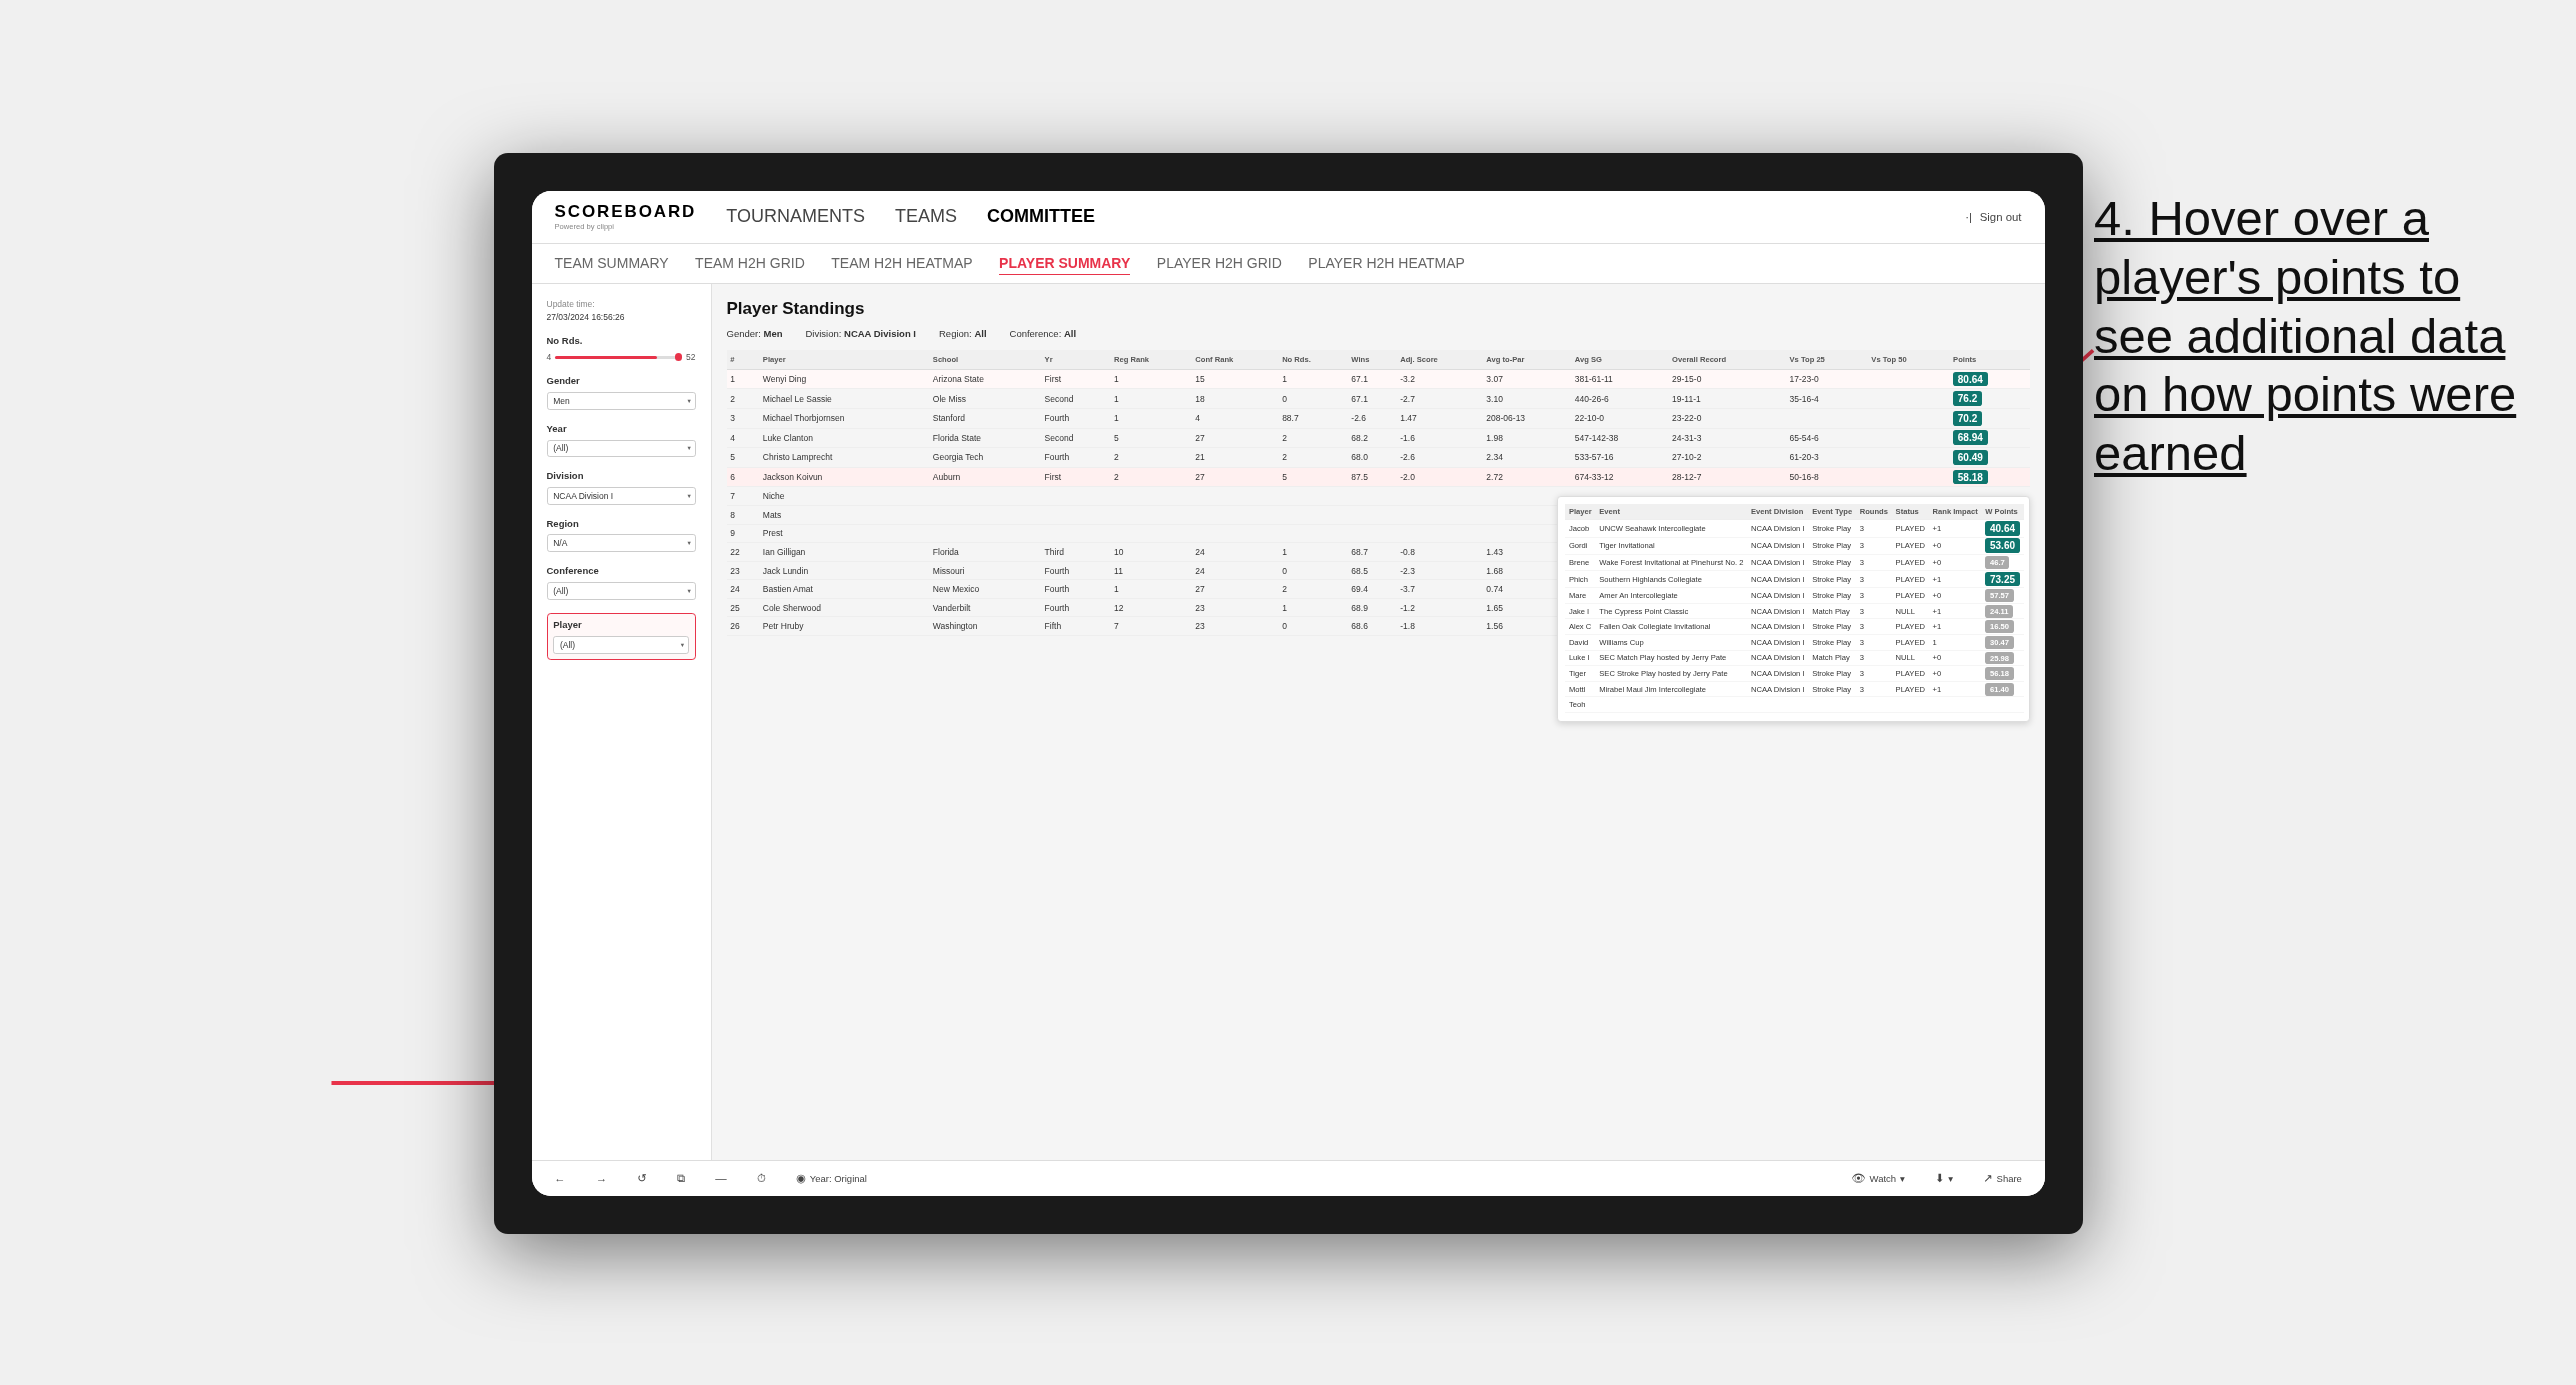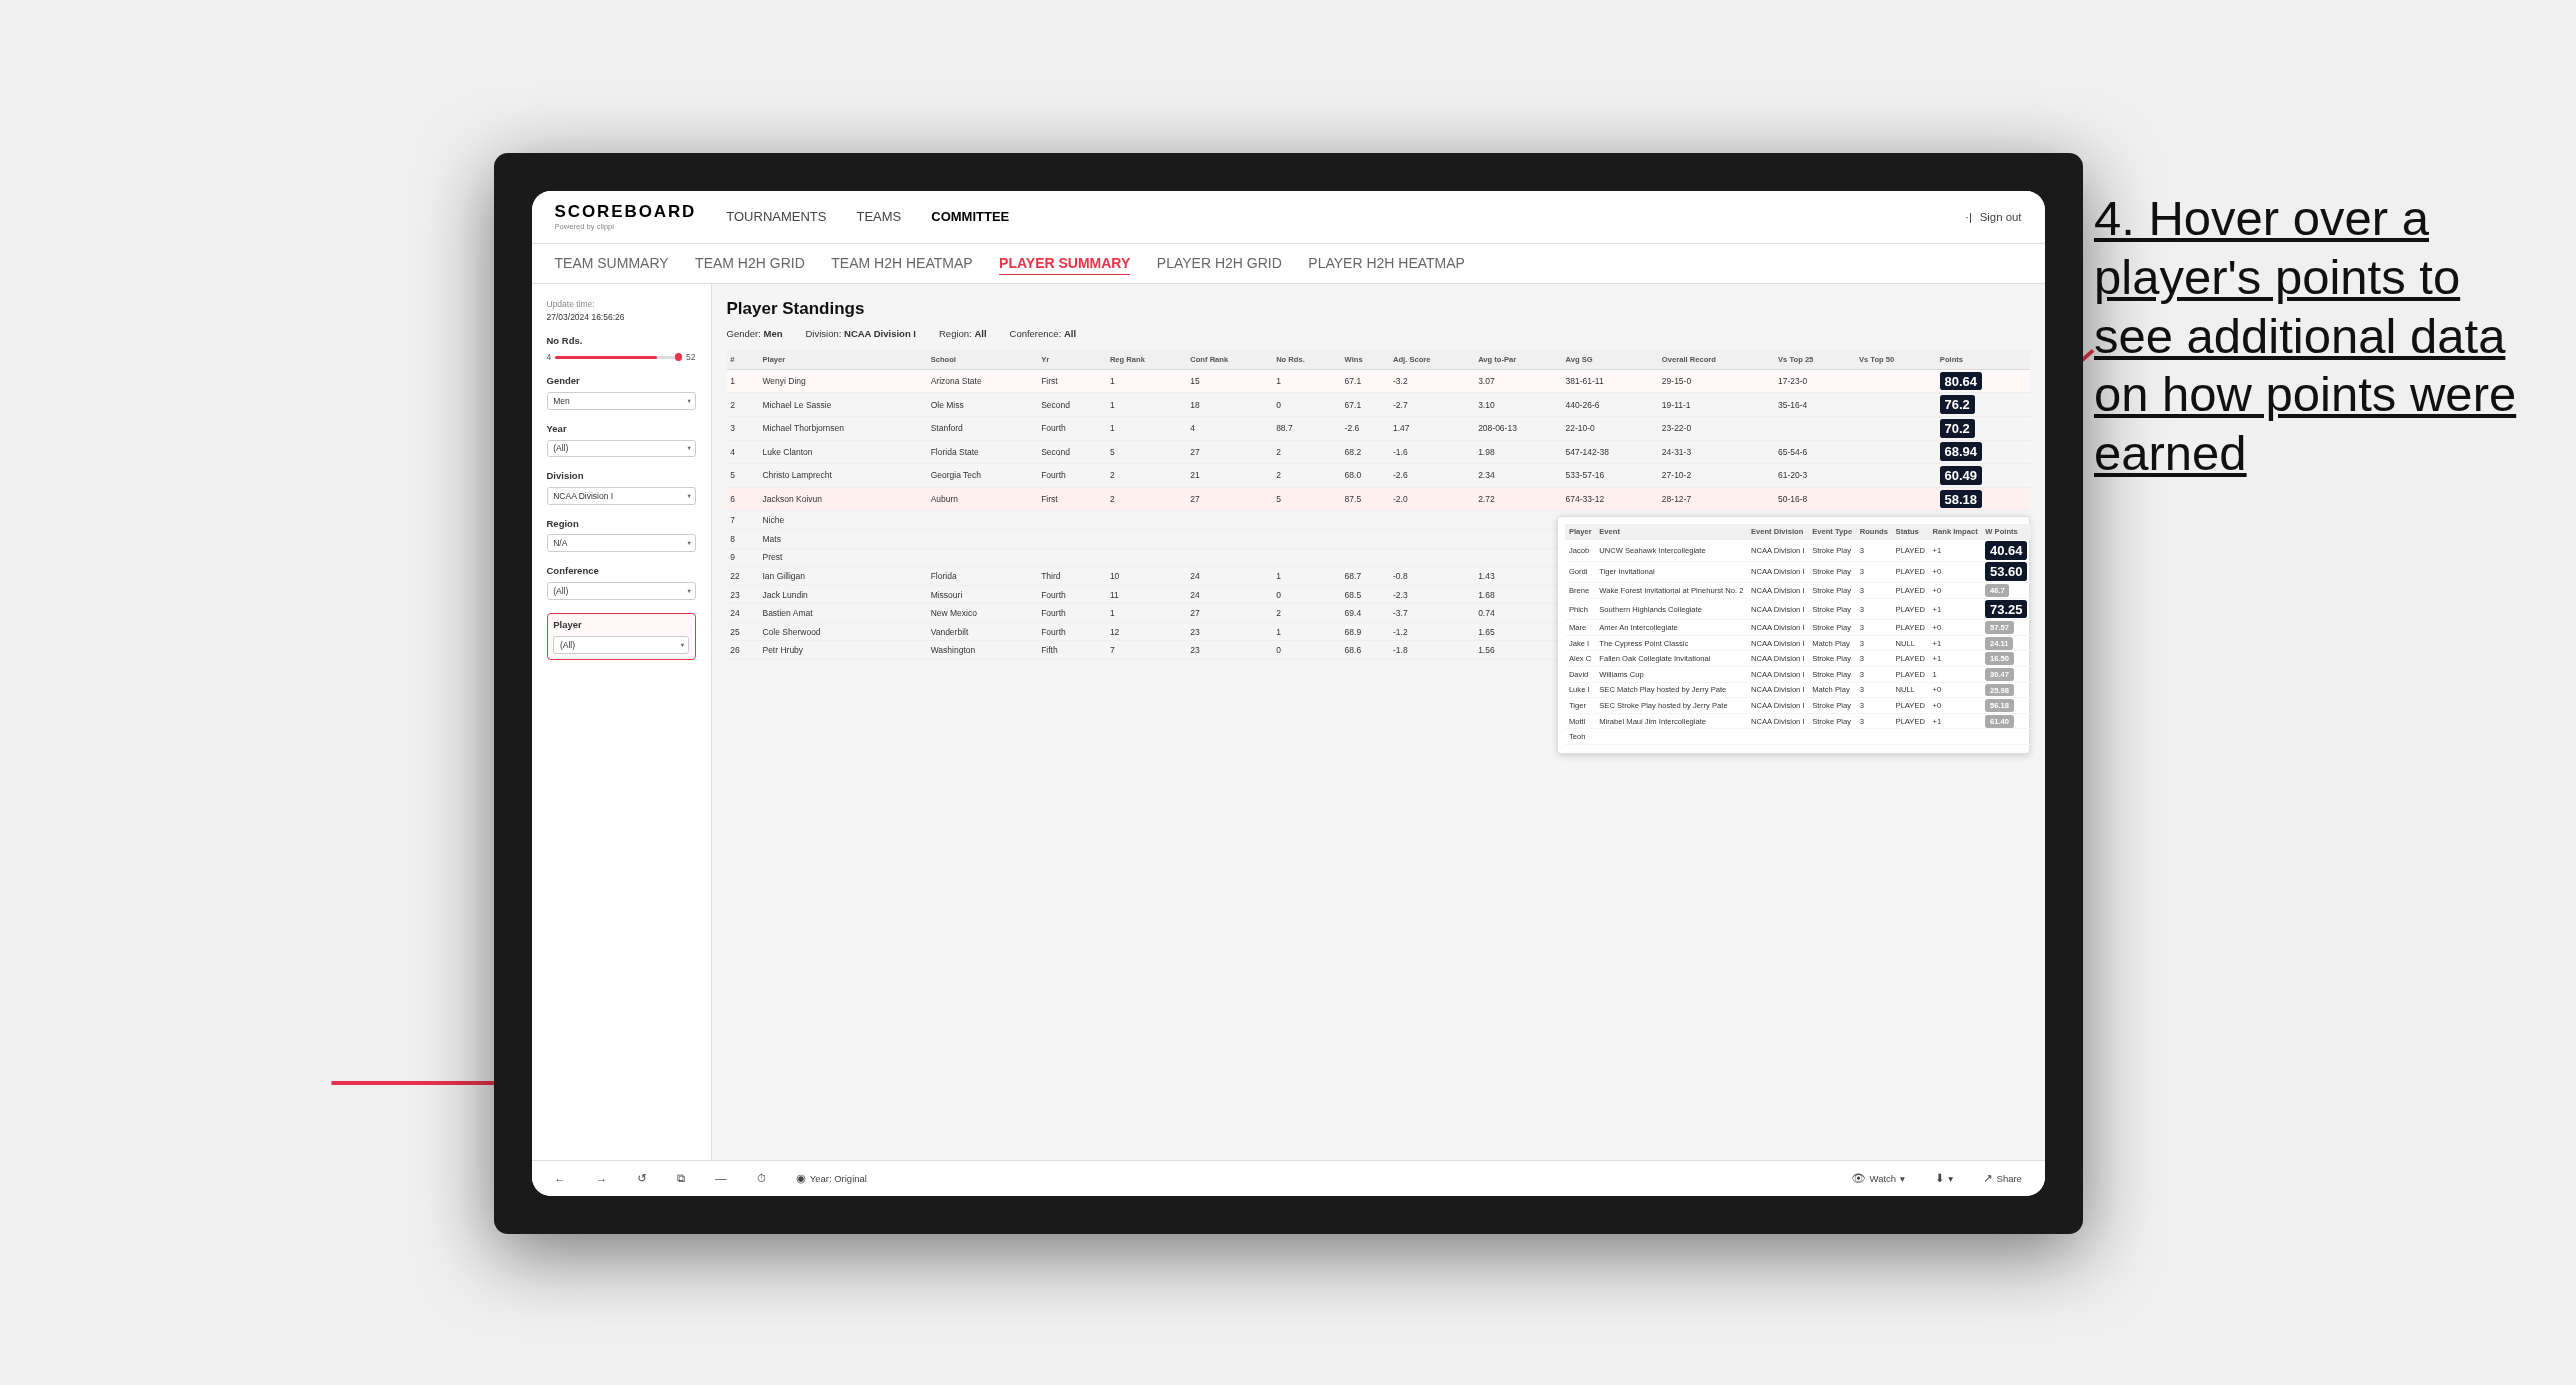--- a/index.html
+++ b/index.html
@@ -87,21 +87,21 @@
     .logo-sub {
       font-size: 7.6px;
       color: #888;
     }
     .nav-items {
       display: flex;
       gap: 30px;
       flex: 1;
     }
     .nav-item {
-      font-size: 13px;
+      font-size: 18px;
       color: #444;
       cursor: pointer;
       padding: 3.8px 0;
     }
     .nav-item.active {
       color: #000;
       font-weight: 600;
     }
     .nav-right {
       font-size: 11.4px;
@@ -257,25 +257,25 @@
       border-bottom: 0.9px solid #ddd;
       white-space: nowrap;
     }
     .standings-table td {
       padding: 3.8px 3.8px;
       border-bottom: 0.9px solid #eee;
       color: #333;
       white-space: nowrap;
     }
     .points-badge {
-      background: #0f172a;
+      background: #0f766e;
       color: #fff;
       padding: 1.9px 4.7px;
       border-radius: 2.8px;
-      font-size: 13px;
+      font-size: 10px;
       font-weight: 600;
     }
     .points-badge-gray {
       background: #aaa;
       color: #fff;
       padding: 1.9px 4.7px;
       border-radius: 2.8px;
       font-size: 7.6px;
       font-weight: 600;
     }

